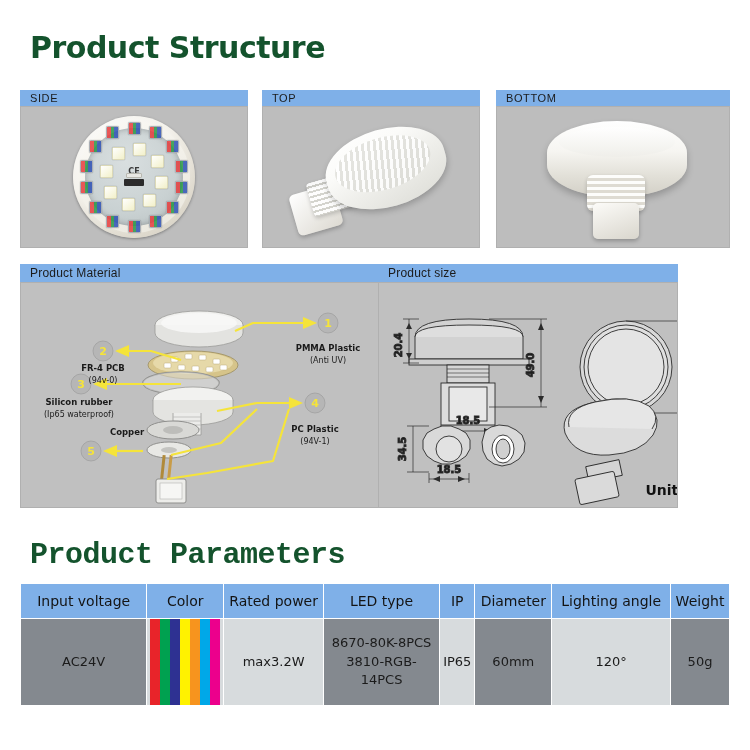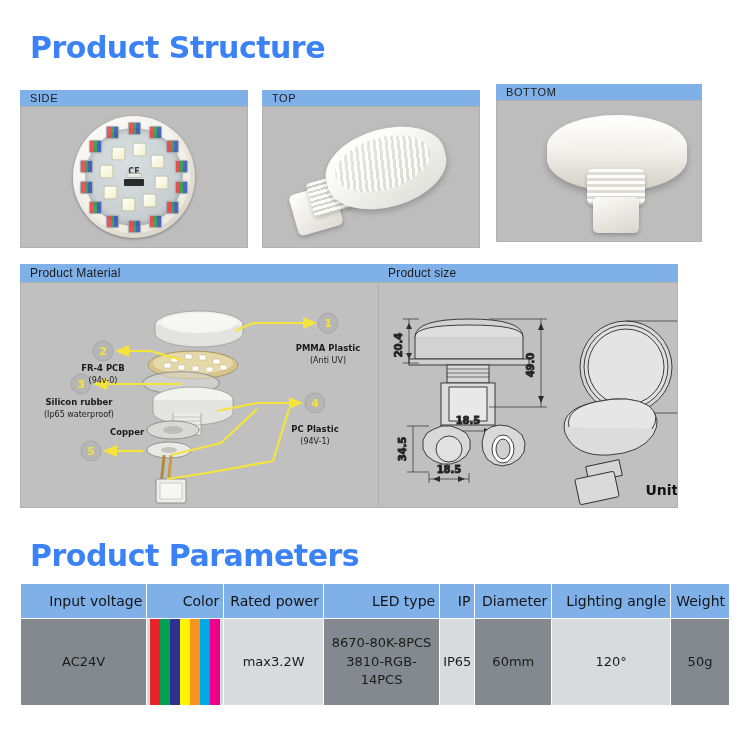--- a/index.html
+++ b/index.html
@@ -2,41 +2,41 @@
 <html><head>
 <meta charset="utf-8">
 <style>
   * { margin:0; padding:0; box-sizing:border-box; }
   html,body { width:750px; height:750px; background:#ffffff;
     font-family:"Liberation Sans", sans-serif; }
   #page { position:relative; width:750px; height:750px; overflow:hidden; background:#fff; }
 
   
   .section-title {
-    position:absolute; font-weight:bold; color:#3b82f6;
+    position:absolute; font-weight:bold; color:#14532d;
     font-size:30px; letter-spacing:-0.5px; font-family:"DejaVu Sans", sans-serif;
   }
   #title-structure { left:30px; top:30px; }
-  #title-parameters { left:30px; top:538px; }
+  #title-parameters { left:30px; top:538px;font-family:Liberation Mono, monospace; }
 
   
   .panel { position:absolute; }
   .panel-head {
     background:#7fb0e8; color:#1b1b1b; font-size:11px;
     letter-spacing:0.6px; padding:4px 8px 4px 10px; height:16px; line-height:9px;
     font-family:"Liberation Sans", sans-serif;
   }
   .panel-head.big { font-size:12px; height:18px; line-height:11px; letter-spacing:0.2px;}
   .panel-body { background:#c0c0c0; border:1px solid #b0b0b0; position:relative; overflow:hidden; }
   .panel-body.photo { background:#bdbdbd; }
 
   
   #panel-side   { left:20px;  top:90px; width:228px; }
   #panel-top    { left:262px; top:90px; width:218px; }
-  #panel-bottom { left:496px; top:84px; width:206px; }
+  #panel-bottom { left:496px; top:90px; width:234px; }
   #panel-side .panel-body,
   #panel-top .panel-body,
   #panel-bottom .panel-body { height:142px; }
 
   
   #panel-material { left:20px;  top:264px; width:412px; }
   #panel-size     { left:378px; top:264px; width:300px; }
   #panel-material .panel-body, #panel-size .panel-body { height:226px; }
 
   
@@ -122,21 +122,21 @@
 
   
   .dim-txt { font-family:"DejaVu Sans", sans-serif; font-weight:bold; font-size:10px; fill:#1b1b1b; }
   .unit-txt{ font-family:"DejaVu Sans", sans-serif; font-weight:bold; font-size:14px; fill:#111; }
 
   
   #param-table { position:absolute; left:20px; top:583px; width:710px;
     border-collapse:separate; border-spacing:1.5px; }
   #param-table th {
     background:#7fb0e8; color:#141414; font-weight:normal;
-    font-size:14px; height:34px; padding:0 4px; text-align:right;
+    font-size:14px; height:34px; padding:0 4px; text-align:center;
     font-family:"DejaVu Sans", sans-serif;
   }
   #param-table td {
     height:86px; text-align:center; vertical-align:middle; font-size:13px;
     color:#1b1b1b; padding:0 3px; font-family:"DejaVu Sans", sans-serif; line-height:1.45;
   }
   td.light { background:#d7dbdd; }
   td.dark  { background:#84898f; }
   td.swatch-cell { background:#d7dbdd; padding:0; }
   .swatches { display:flex; width:100%; height:86px; justify-content:center; }

